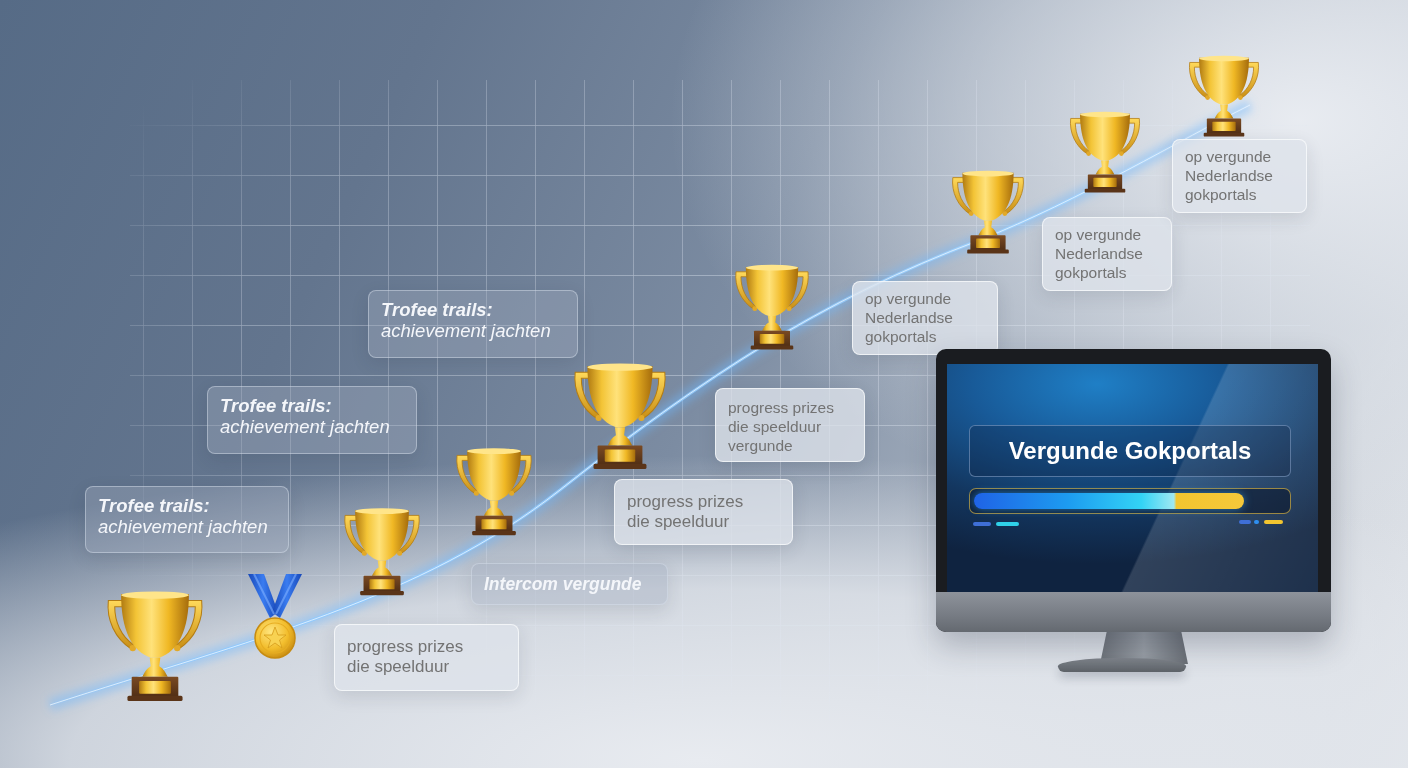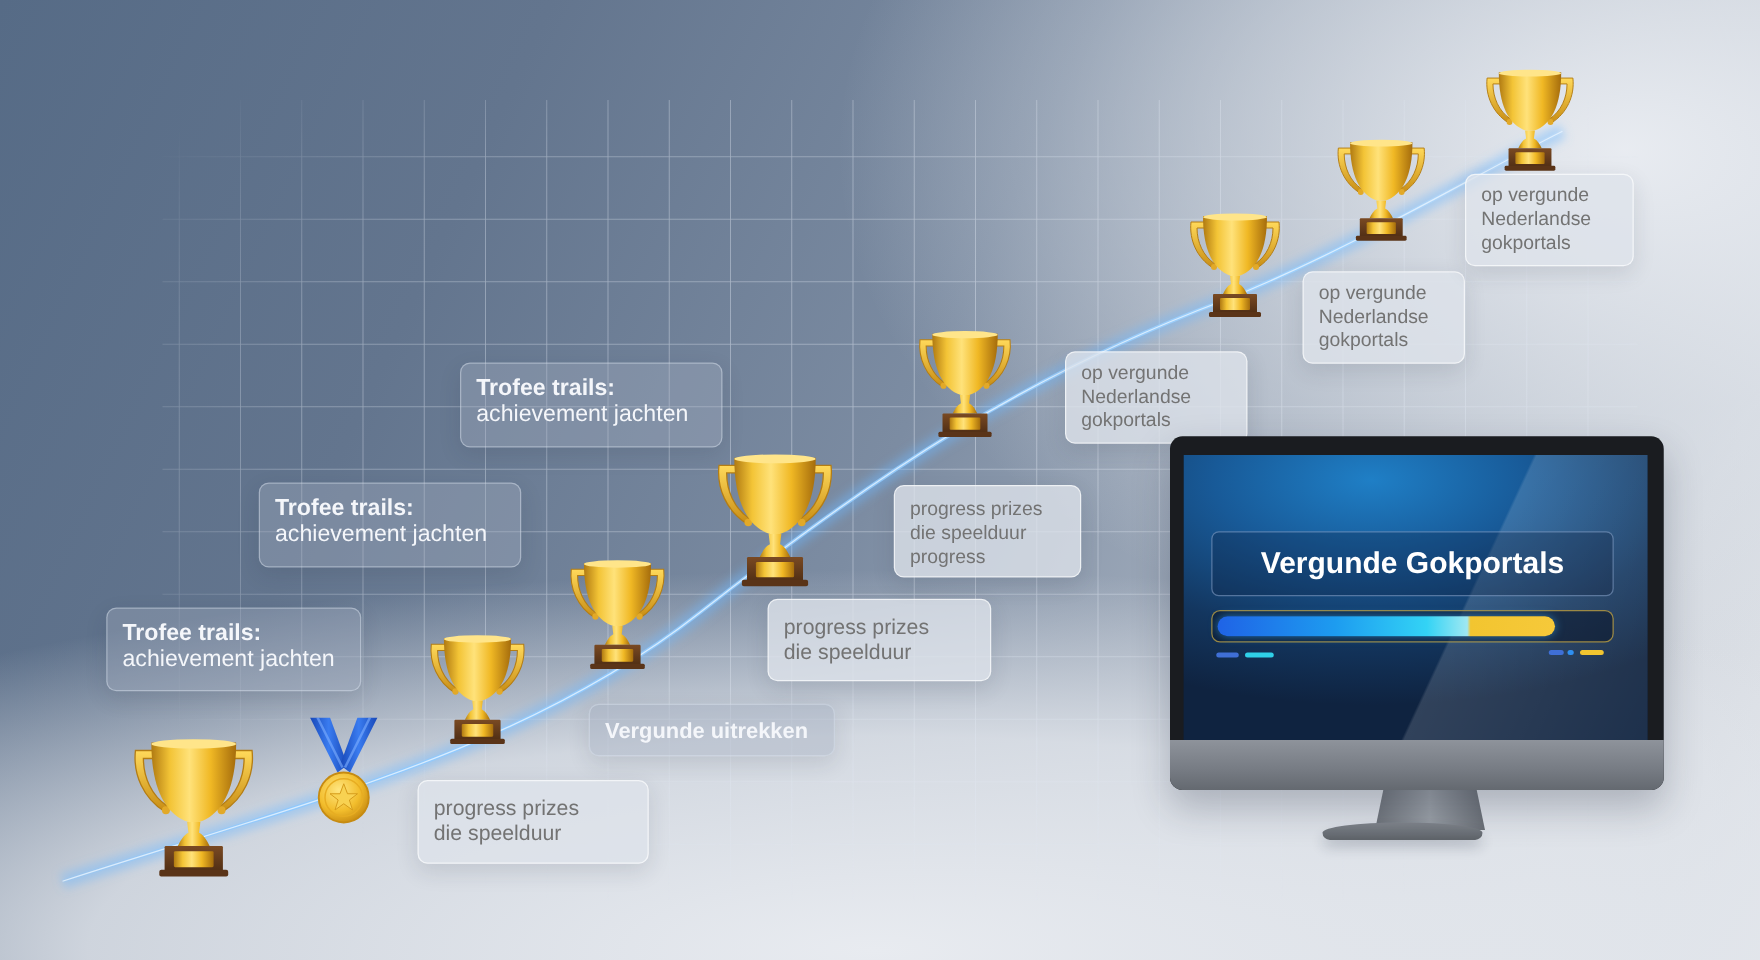--- a/index.html
+++ b/index.html
@@ -23,20 +23,21 @@
       border-radius: 8px;
       padding: 8px 12px;
       font-size: 18.5px;
       line-height: 21px;
       box-shadow: 0 6px 18px rgba(30,40,60,0.12);
     }
     .label-card.dark {
       background: rgba(160,172,190,0.38);
       border: 1px solid rgba(220,228,240,0.45);
       color: #f4f6fa;
+      font-style: italic;
     }
     .label-card.light {
       background: rgba(222,227,234,0.78);
       border: 1px solid rgba(255,255,255,0.65);
       color: #737373;
       font-size: 17px;
       line-height: 20px;
     }
     .label-card .bold { font-weight: 700; display: block; }
     .label-card .line { display: block; }
@@ -144,30 +145,30 @@
 </div>
 <div class="label-card dark" style="left:368px; top:290px; width:210px; height:68px;">
   <span class="bold">Trofee trails:</span>
   <span class="line">achievement jachten</span>
 </div>
 <div class="label-card light" style="left:334px; top:624px; width:185px; height:67px; padding-top:12px;">
   <span class="line">progress prizes</span>
   <span class="line">die speelduur</span>
 </div>
 <div class="label-card dark" style="left:471px; top:563px; width:197px; height:42px; padding-top:10px; font-weight:700; font-size:17.5px; color:#f4f6fa;">
-  <span class="line">Vergunde uitrekken</span>
+  <span class="line">Intercom vergunde</span>
 </div>
 <div class="label-card light" style="left:614px; top:479px; width:179px; height:66px; padding-top:12px;">
   <span class="line">progress prizes</span>
   <span class="line">die speelduur</span>
 </div>
 <div class="label-card light" style="left:715px; top:388px; width:150px; height:74px; font-size:15.5px; line-height:19px; padding-top:9px;">
   <span class="line">progress prizes</span>
   <span class="line">die speelduur</span>
-  <span class="line">progress</span>
+  <span class="line">vergunde</span>
 </div>
 <div class="label-card light" style="left:852px; top:281px; width:146px; height:74px; font-size:15.5px; line-height:19px; padding-top:7px;">
   <span class="line">op vergunde</span>
   <span class="line">Nederlandse</span>
   <span class="line">gokportals</span>
 </div>
 <div class="label-card light" style="left:1042px; top:217px; width:130px; height:74px; font-size:15.5px; line-height:19px; padding-top:7px;">
   <span class="line">op vergunde</span>
   <span class="line">Nederlandse</span>
   <span class="line">gokportals</span>

